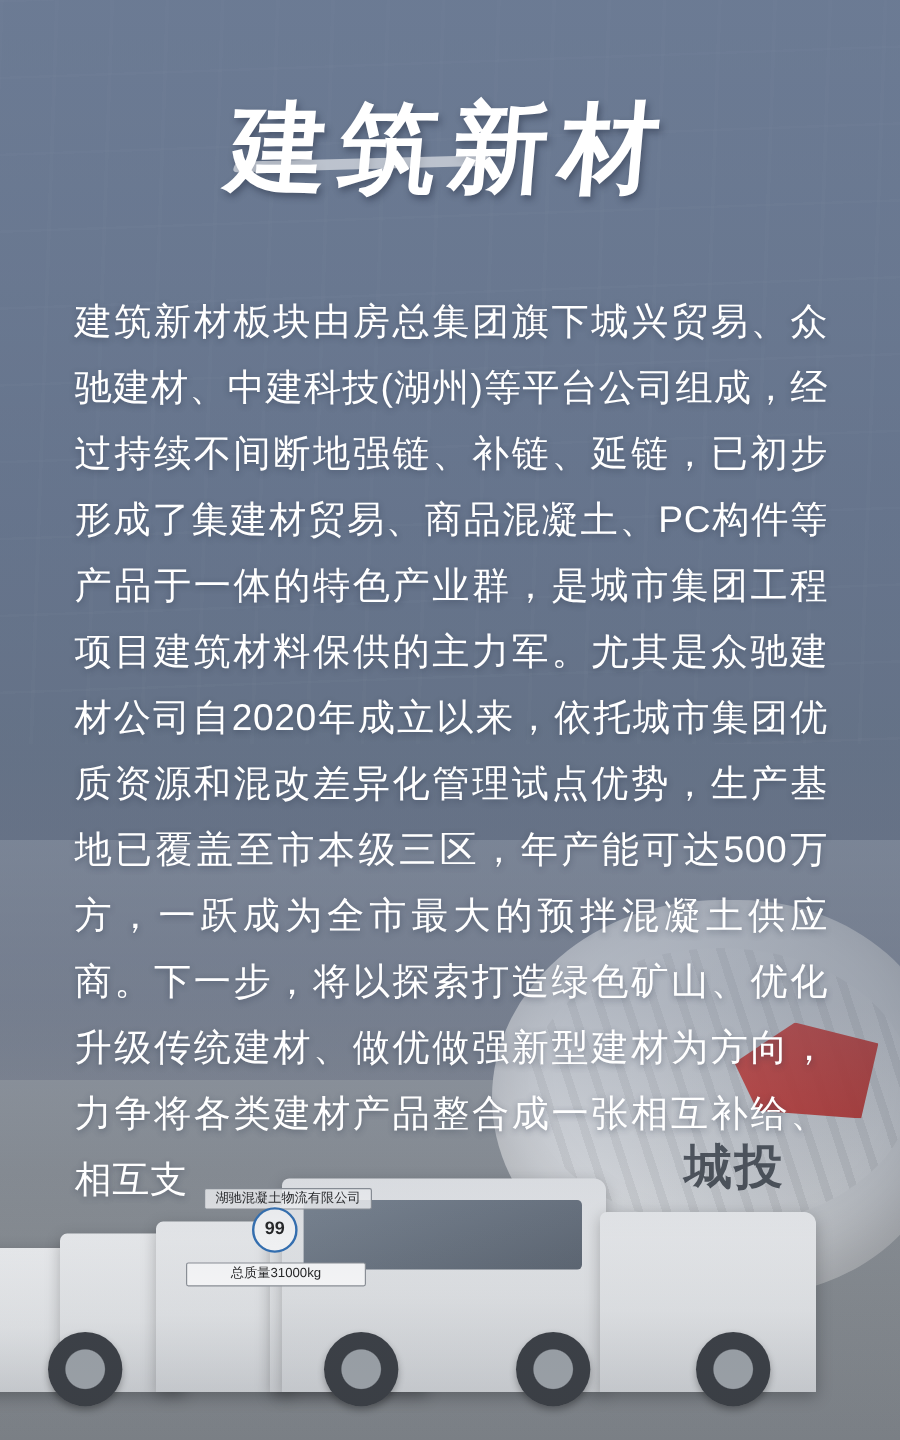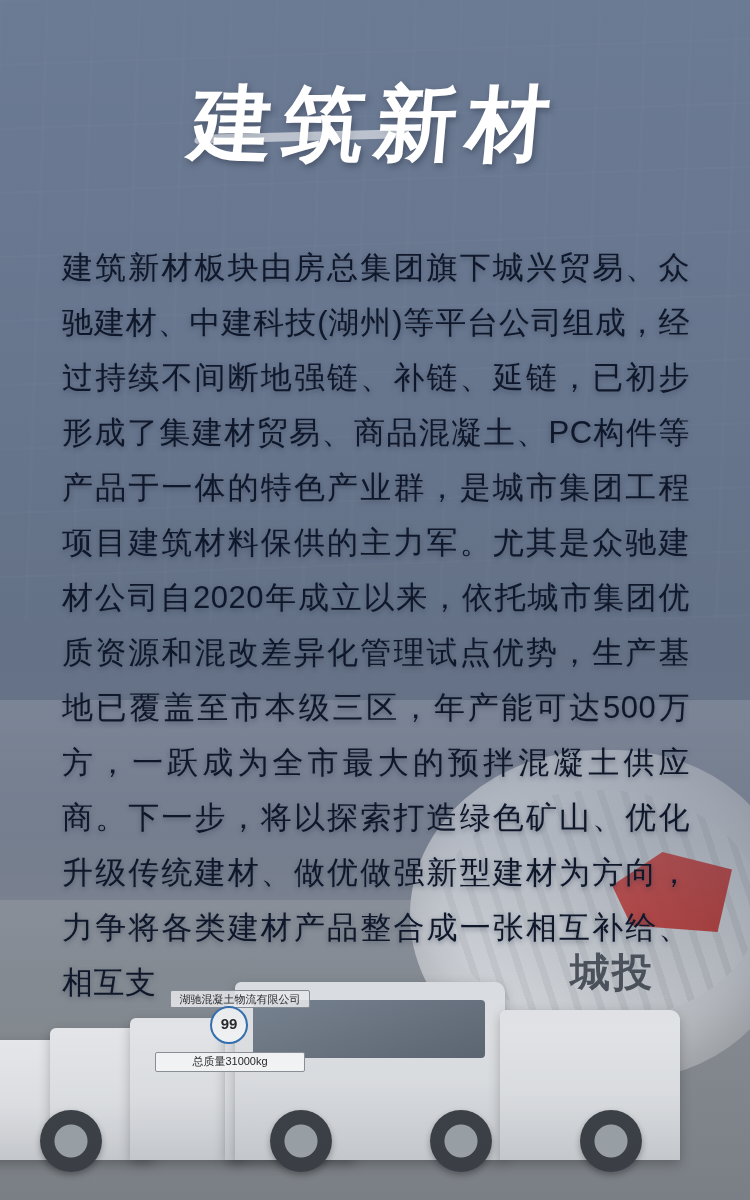--- a/index.html
+++ b/index.html
@@ -168,21 +168,21 @@
   }
 
   
   .body-wrap {
     position: absolute;
     top: 240px;
     left: 62px;
     right: 60px;
   }
   .body-text {
-    color: #0f172a;
+    color: #ffffff;
     font-size: 31px;
     line-height: 55px;
     text-align: justify;
     text-justify: inter-ideograph;
     letter-spacing: .5px;
     text-shadow: 0 2px 5px rgba(40,50,70,.45);
     white-space: pre-wrap;
   }
 </style>
 </head>

